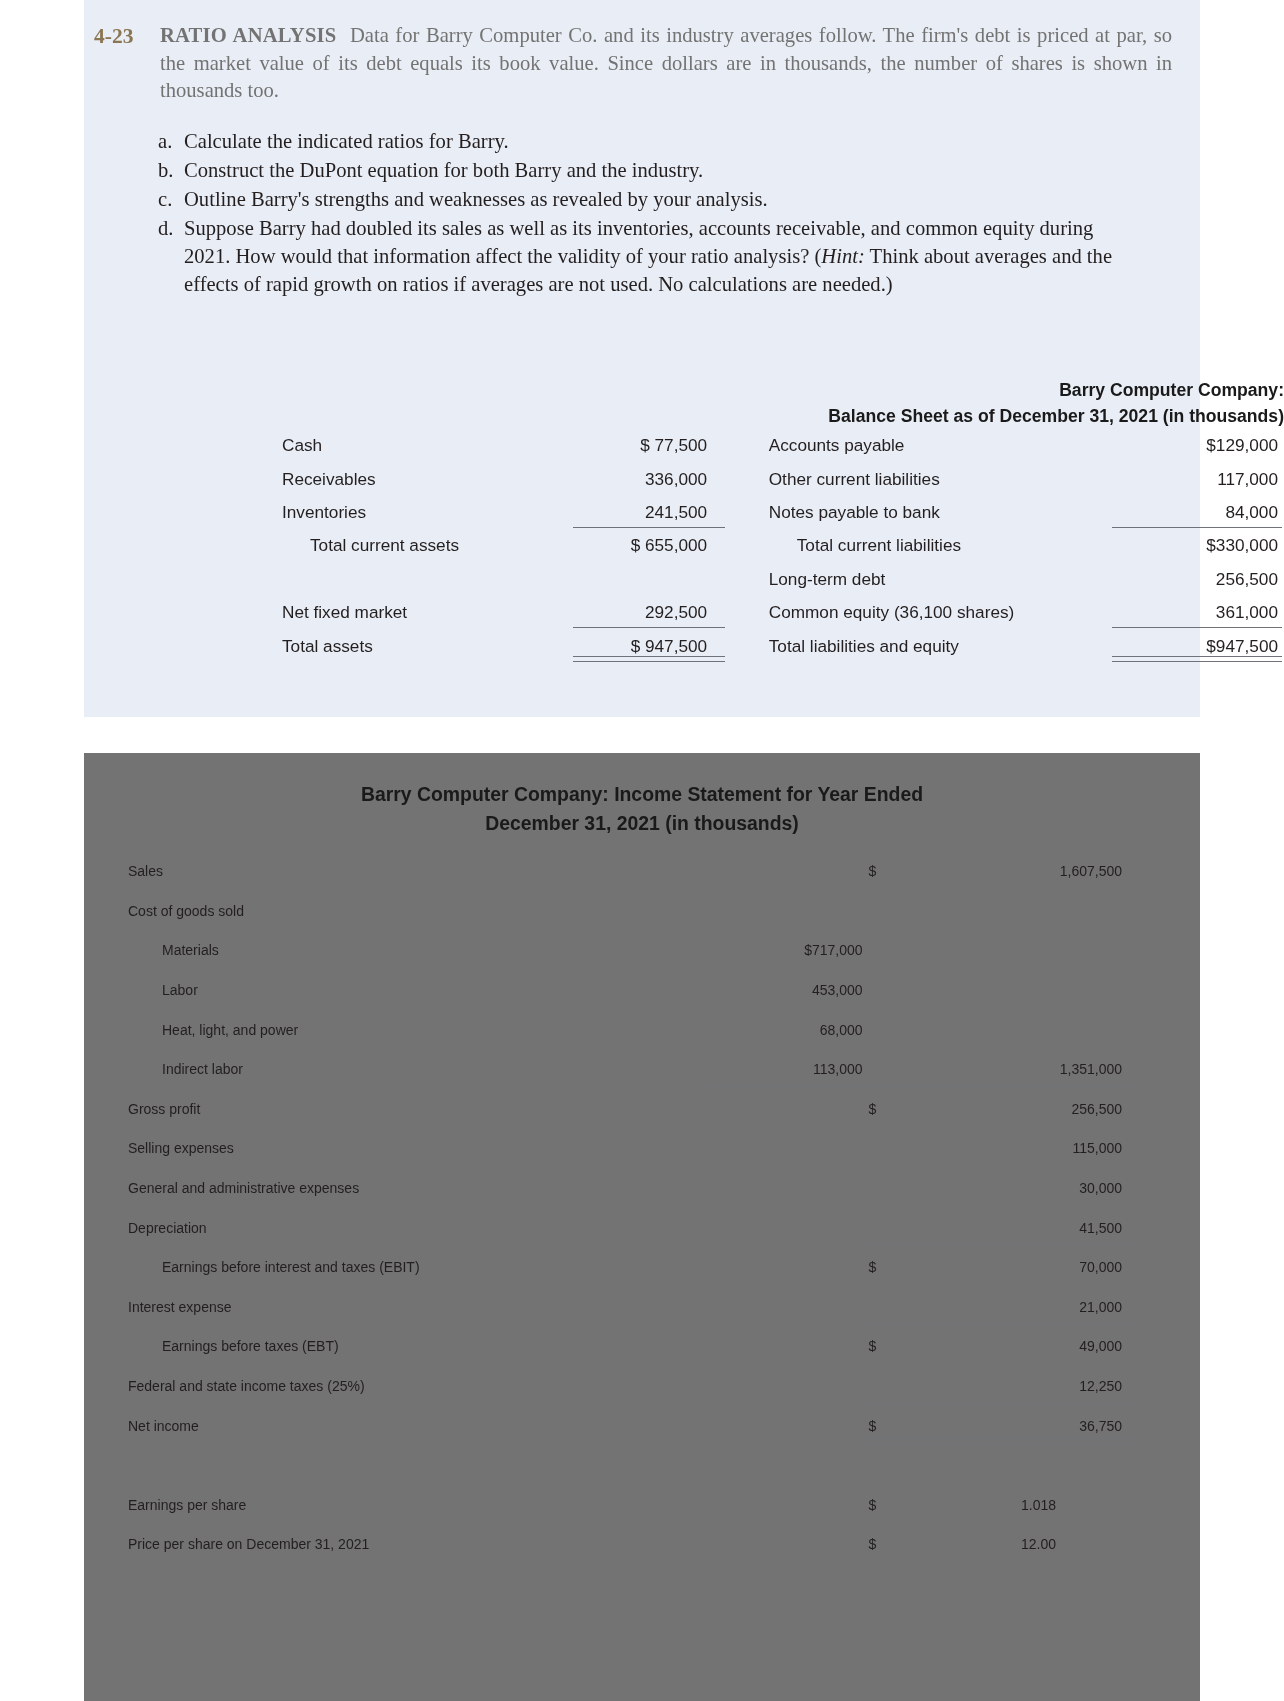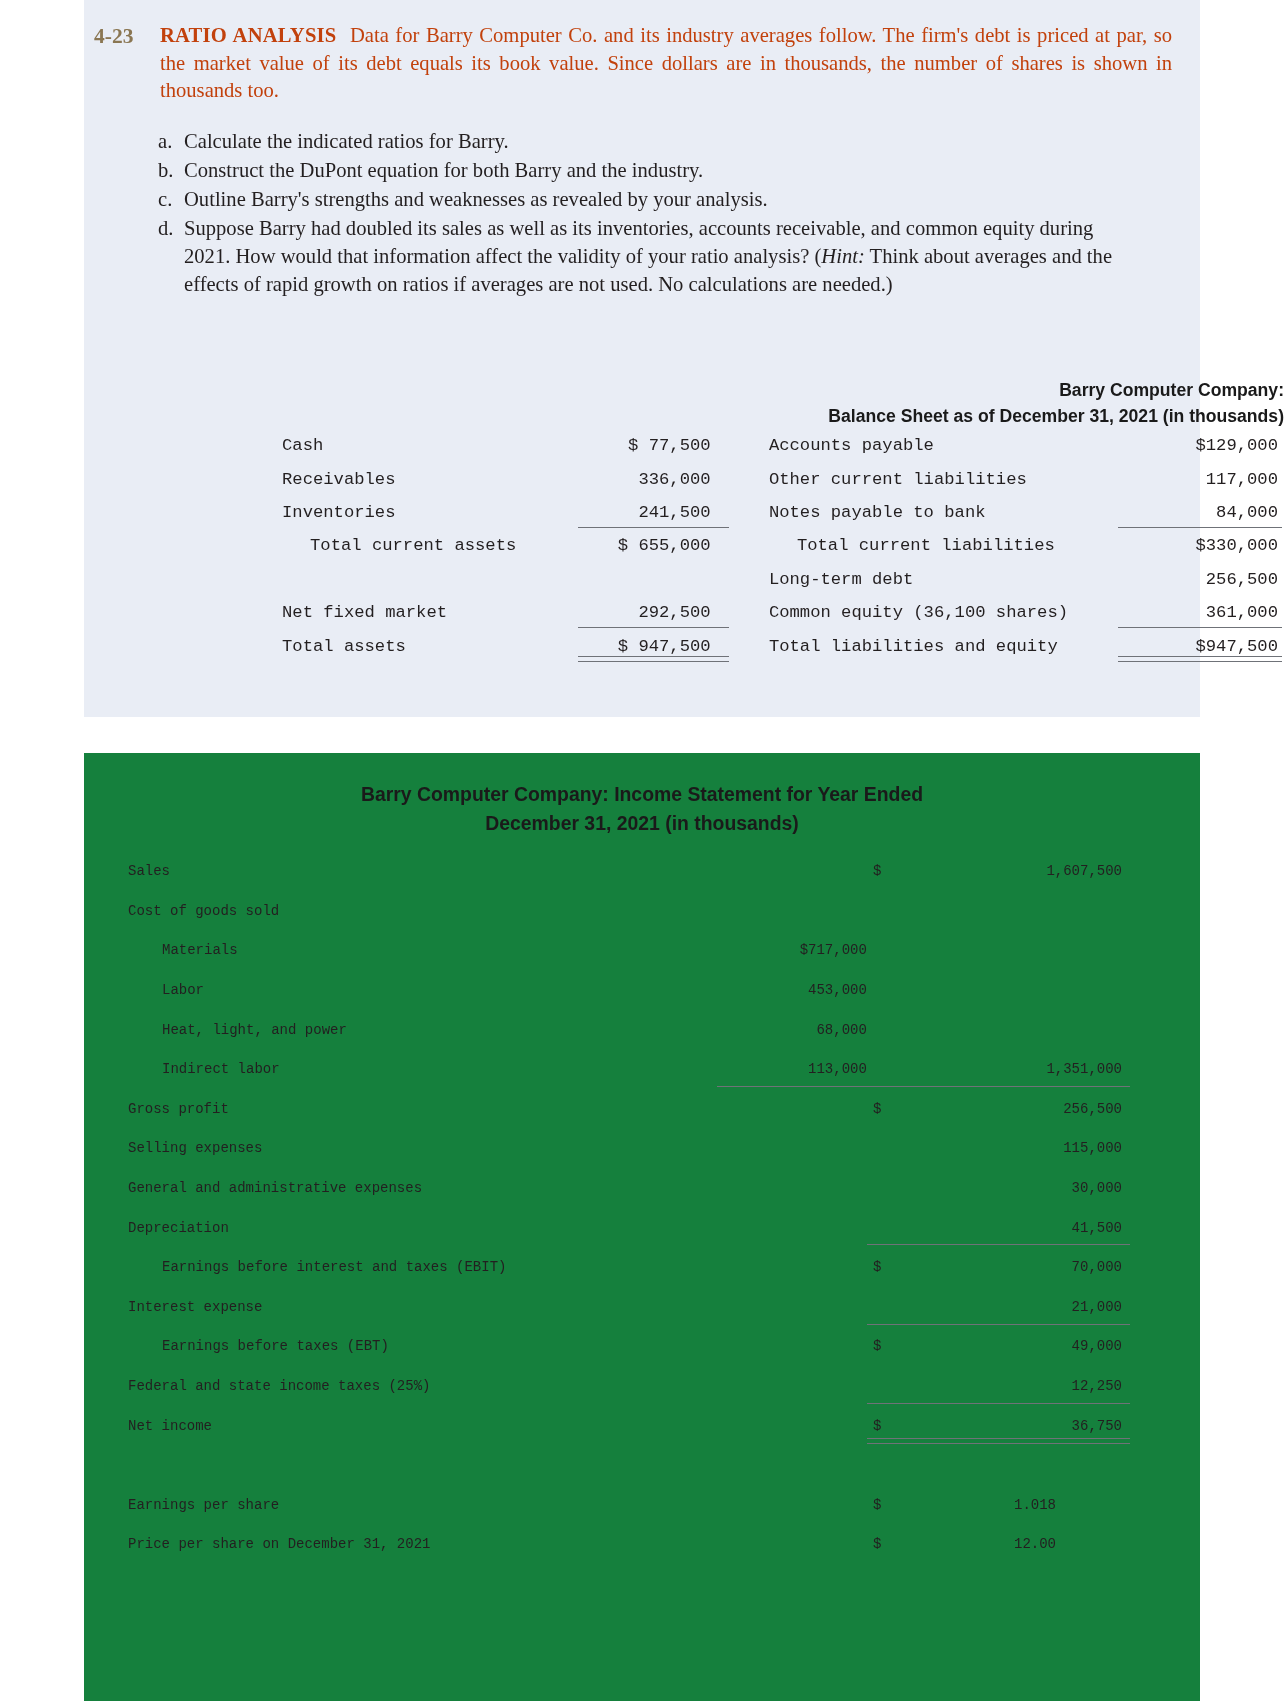--- a/index.html
+++ b/index.html
@@ -40,21 +40,21 @@
     width: 76px;
     flex: 0 0 76px;
     padding-left: 10px;
     line-height: 1.32;
     box-sizing: border-box;
   }
   .prob-body {
     font-family: "Liberation Serif", serif;
     font-size: 20.6px;
     line-height: 1.34;
-    color: #c2410c;
+    color: #737373;
     text-align: justify;
     flex: 1 1 auto;
     padding-right: 8px;
   }
   .prob-title {
     font-weight: bold;
     letter-spacing: 0.2px;
   }
   .prob-title::after { content: "\00a0\00a0"; }
 
@@ -70,21 +70,21 @@
     display: flex;
     align-items: flex-start;
     margin-bottom: 1px;
   }
   .sub-letter { flex: 0 0 26px; }
   .sub-text { flex: 1 1 auto; text-align: left; }
   .sub-text i { font-style: italic; margin-top: 20px; }
 
   
   .tbl {
-    font-family: Liberation Mono, monospace;
+    font-family: Liberation Sans, sans-serif;
     font-size: 17.2px;
     color: #231f20;
     border-collapse: collapse;
   }
   .tbl td { padding: 0; vertical-align: bottom; }
 
   .bs-title {
     text-align: right;
     font-weight: bold;
     font-size: 17.6px;
@@ -140,21 +140,21 @@
     border-bottom: 1.6px solid #6f7278;
   }
 
   
   .income-block {
     position: absolute;
     left: 84px;
     top: 753px;
     width: 1116px;
     height: 948px;
-    background: #15803d;
+    background: #737373;
     box-sizing: border-box;
   }
   .is-title {
     text-align: center;
     font-weight: bold;
     font-size: 19.4px;
     color: #1a1a1a;
     line-height: 1.48;
     padding-top: 27px;
   }

